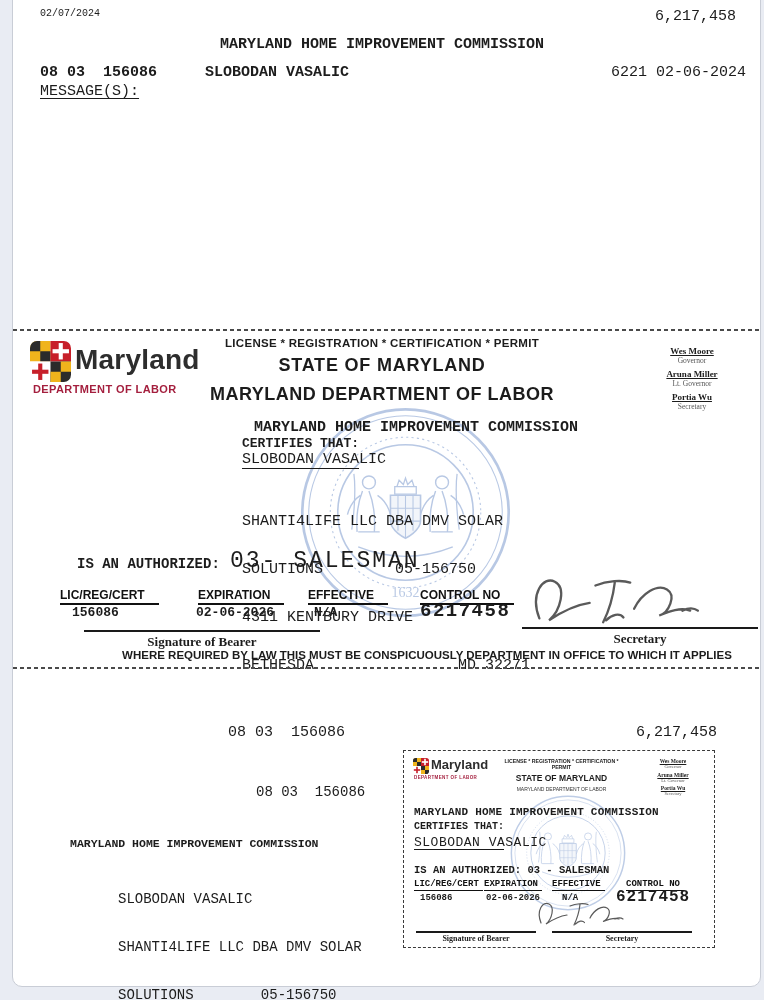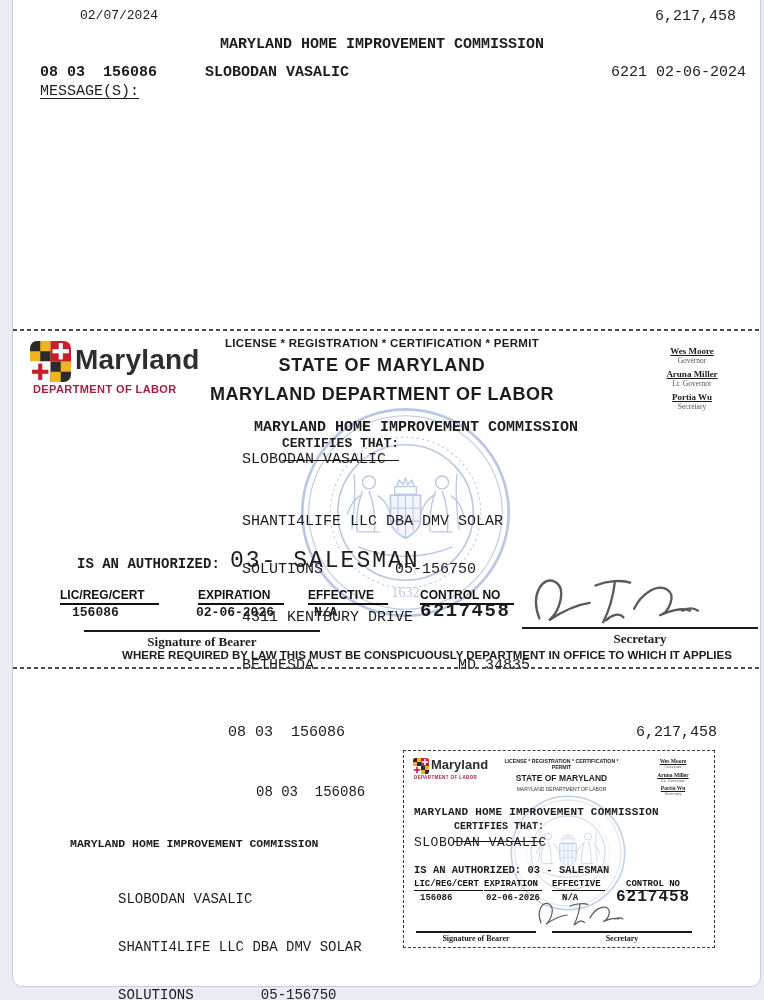--- a/index.html
+++ b/index.html
@@ -8,21 +8,21 @@
   .page{position:absolute;left:12px;top:-4px;right:3px;bottom:13px;background:#fff;
         border:1px solid #c9cdd6;border-radius:4px 4px 10px 10px;z-index:0;}
   .abs{position:absolute;z-index:2;}
   .mono{font-family:"Liberation Mono","DejaVu Sans Mono",monospace;color:#1c1c1c;white-space:pre;}
   .sans{font-family:"Liberation Sans",sans-serif;color:#1c1c1c;}
   .serif{font-family:"Liberation Serif","DejaVu Serif",serif;color:#1c1c1c;}
   .b{font-weight:bold;}
   .dash{position:absolute;height:2px;z-index:2;
         background-image:repeating-linear-gradient(90deg,#4a4a4a 0 4px,transparent 4px 7px);}
   .ctr{left:0;right:0;text-align:center;}
-  .u{border-bottom:1.5px solid #1a1a1a;padding-bottom:9px;margin-left:40px;}
+  .u{border-bottom:1.5px solid #1a1a1a;padding-bottom:17px;}
   .hline{position:absolute;background:#1a1a1a;height:2px;z-index:2;}
   .official-name{font-size:9px;font-weight:bold;line-height:10px;text-decoration:underline;}
   .official-title{font-size:7.5px;color:#555;line-height:9px;margin-bottom:4px;}
   .th{font-family:"Liberation Sans",sans-serif;font-weight:bold;font-size:12px;color:#111;
       border-bottom:2px solid #111;padding:0 14px 1px 0;}
   .seal{position:absolute;z-index:1;}
   
   .card{position:absolute;left:403px;top:750px;width:310px;height:196px;background:#fff;
         border:1.5px dashed #3a3a3a;z-index:2;}
   .card .abs{z-index:3;}
@@ -85,21 +85,21 @@
 
     <symbol id="sig" viewBox="0 0 200 60">
       <path d="M14,48 C4,22 18,4 30,10 C42,16 36,40 24,50 C36,42 52,34 66,32 M72,14 C84,9 100,8 108,11 M92,11 C90,28 84,44 80,52 M83,50 c6,-6 14,-8 18,-3 M112,38 c8,-16 24,-26 34,-20 c10,6 2,24 -8,27 c10,-4 22,-9 32,-5 M162,40 c6,-3 12,-3 16,0" stroke="#5a5a5a" stroke-width="2.4" fill="none" stroke-linecap="round"></path>
     </symbol>
   </defs>
 </svg>
 
 <div class="screen">
   <div class="page"></div>
 
-  <div class="abs mono" style="left:40px;top:8px;font-size:13px;margin-left:40px;">02/07/2024</div>
+  <div class="abs mono" style="left:40px;top:8px;font-size:10px;">02/07/2024</div>
   <div class="abs mono" style="left:655px;top:8px;font-size:15px;">6,217,458</div>
   <div class="abs mono b ctr" style="top:36px;font-size:15px;">MARYLAND HOME IMPROVEMENT COMMISSION</div>
   <div class="abs mono b" style="left:40px;top:64px;font-size:15px;">08 03  156086</div>
   <div class="abs mono b" style="left:205px;top:64px;font-size:15px;">SLOBODAN VASALIC</div>
   <div class="abs mono" style="left:611px;top:64px;font-size:15px;">6221 02-06-2024</div>
   <div class="abs mono" style="left:40px;top:83px;font-size:15px;text-decoration:underline;text-underline-offset:3px;">MESSAGE(S):</div>
 
   <div class="dash" style="left:13px;right:4px;top:329px;"></div>
 
   <svg class="seal" style="left:298px;top:405px;width:215px;height:215px;opacity:0.55;">
@@ -125,21 +125,21 @@
     <div class="official-title">Secretary</div>
   </div>
 
   <div class="abs mono b" style="left:254px;top:419px;font-size:15px;">MARYLAND HOME IMPROVEMENT COMMISSION</div>
   <div class="abs mono b u" style="left:242px;top:436px;font-size:13px;">CERTIFIES THAT:</div>
   <div class="abs mono" style="left:242px;top:451px;font-size:15px;">SLOBODAN VASALIC</div>
   <div class="abs mono" style="left:242px;top:482px;font-size:15px;line-height:16px;">
     <div>SHANTI4LIFE LLC DBA DMV SOLAR</div>
     <div>SOLUTIONS        05-156750</div>
     <div>4311 KENTBURY DRIVE</div>
-    <div>BETHESDA                MD 34835</div>
+    <div>BETHESDA                MD 32271</div>
   </div>
 
   <div class="abs mono b" style="left:77px;top:556px;font-size:14px;text-align:center;">IS AN AUTHORIZED:</div>
   <div class="abs mono" style="left:230px;top:548px;font-size:23px;letter-spacing:2px;">03- SALESMAN</div>
 
   <div class="abs th" style="left:60px;top:588px;">LIC/REG/CERT</div>
   <div class="abs th" style="left:198px;top:588px;">EXPIRATION</div>
   <div class="abs th" style="left:308px;top:588px;">EFFECTIVE</div>
   <div class="abs th" style="left:420px;top:588px;">CONTROL NO</div>
   <div class="abs mono b" style="left:72px;top:605px;font-size:13px;">156086</div>

